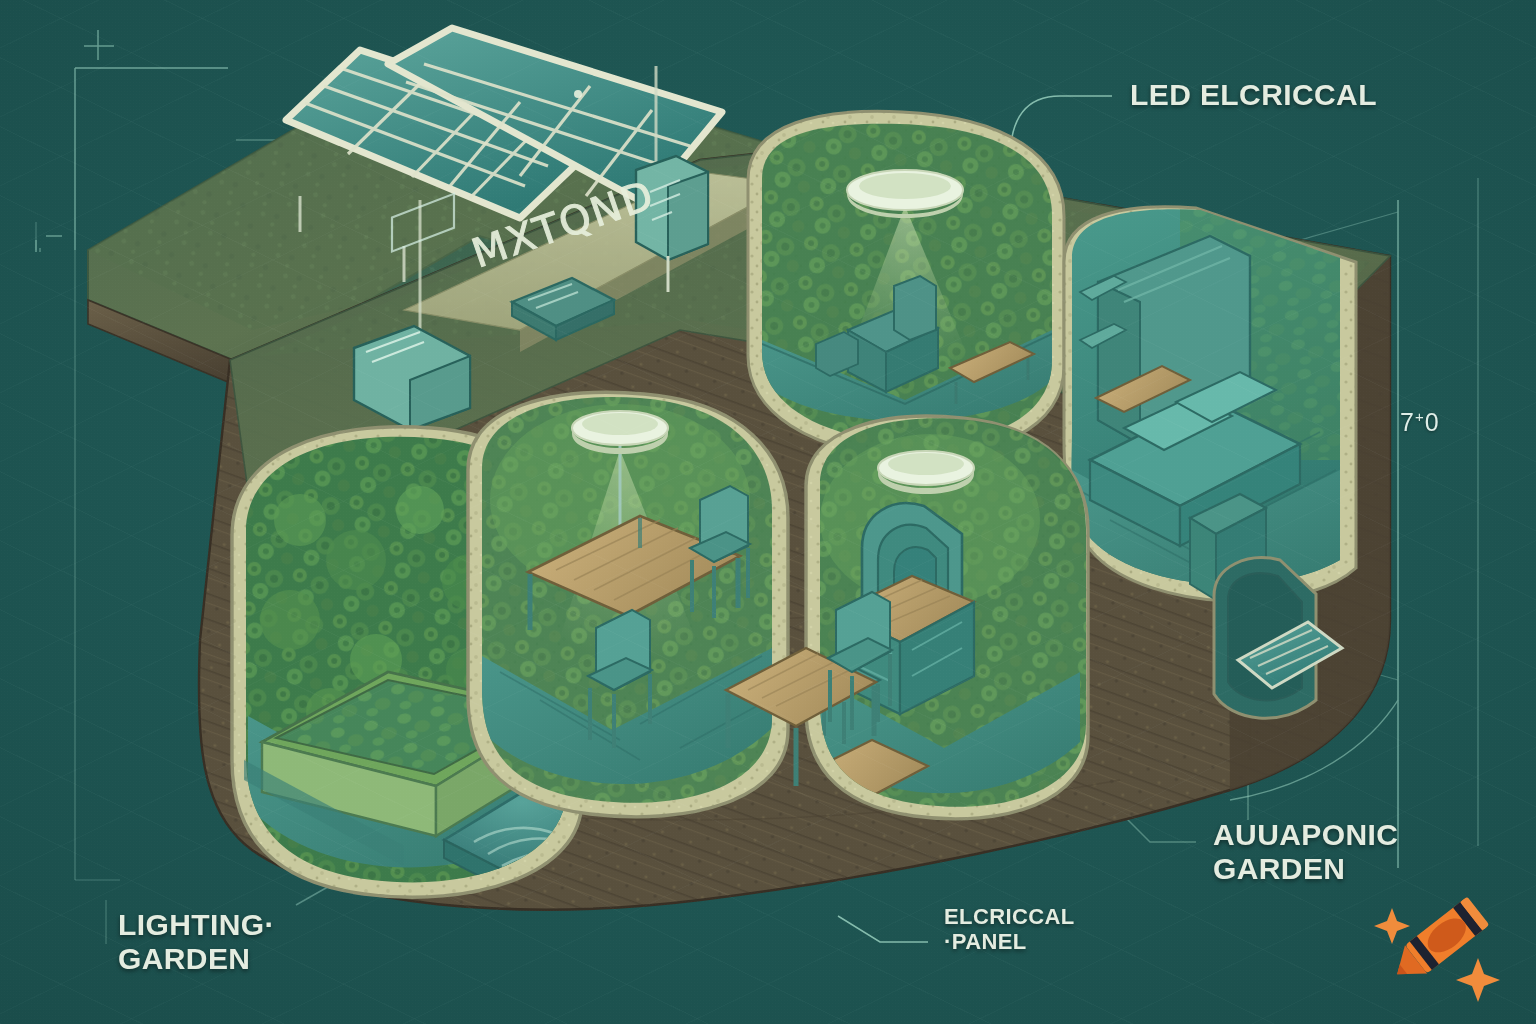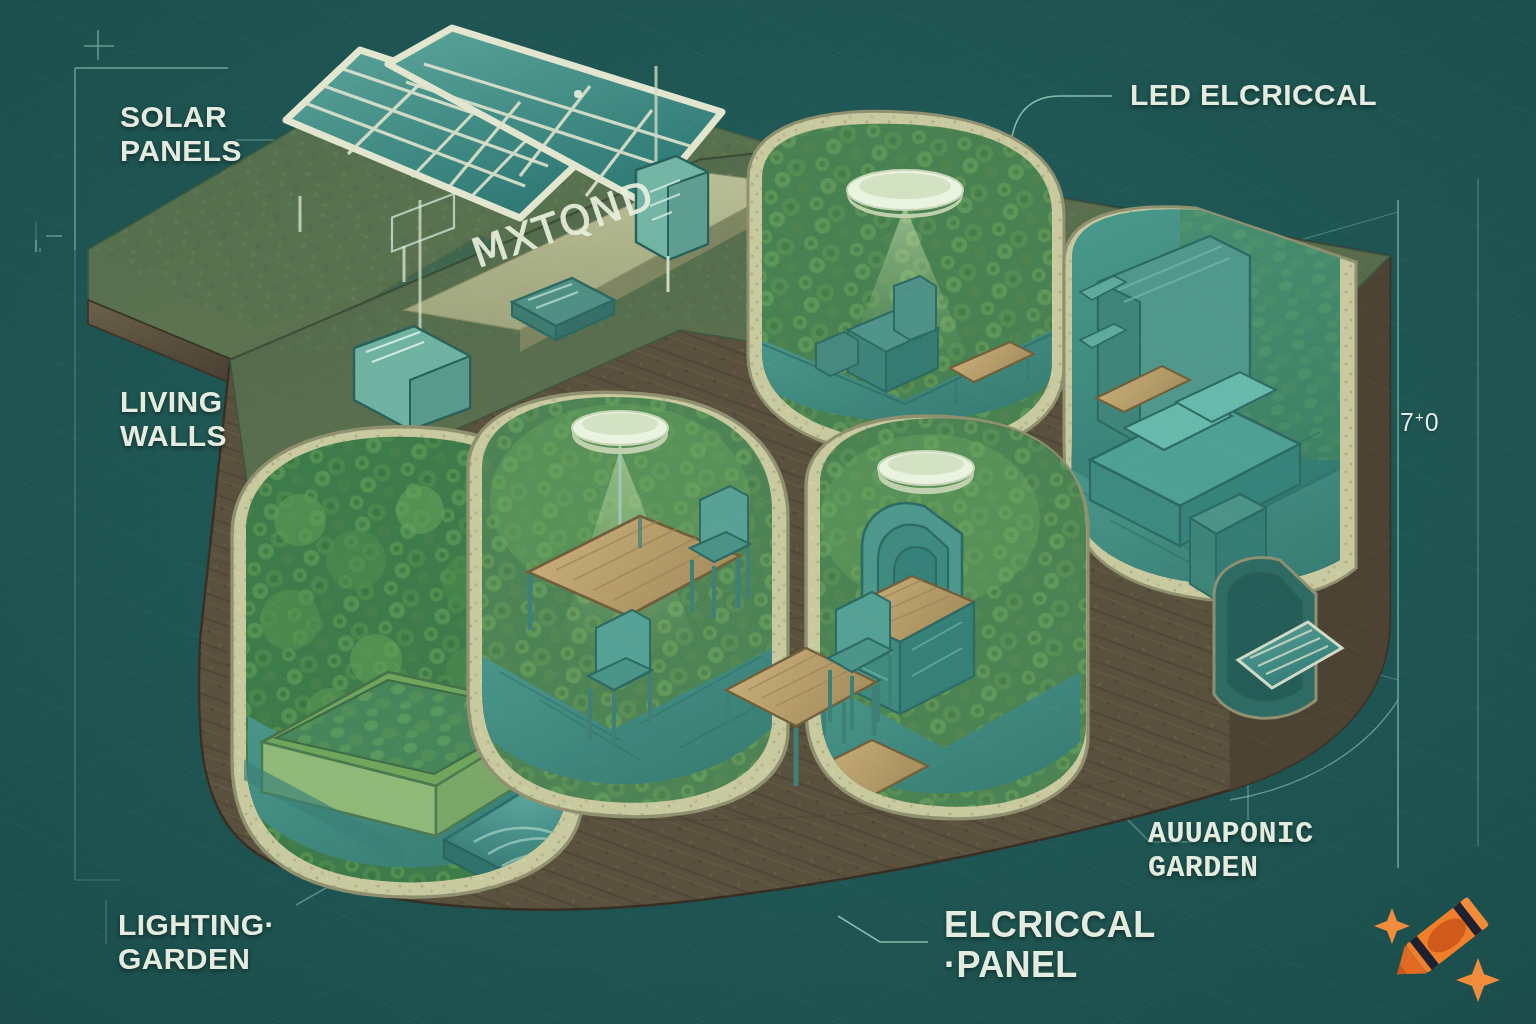--- a/index.html
+++ b/index.html
@@ -31,21 +31,21 @@
   }
   svg.scene{position:absolute;left:0;top:0;width:1536px;height:1024px;}
 
   
   .lbl{
     position:absolute;color:#e4ece0;letter-spacing:.4px;
     font-size:30px;font-weight:700;line-height:1.12;
     text-shadow:0 2px 4px rgba(0,0,0,.45);
     white-space:pre-line;pointer-events:none;
   }
-  .lbl.small{font-size:36px;}
+  .lbl.small{font-size:22px;}
   .dim-txt{
     position:absolute;color:#dfeee8;font-size:25px;font-weight:400;
     letter-spacing:1px;text-shadow:0 1px 3px rgba(0,0,0,.4);
   }
   .dim-txt sup{font-size:15px;}
   
   .wm{position:absolute;right:18px;bottom:18px;width:150px;height:140px;}
 </style>
 </head>
 <body>
@@ -536,35 +536,31 @@
     </g>
 
     <g>
       <text id="scrawl-text" x="478" y="268" transform="rotate(-19 478 268)" fill="#e8f0dd" font-size="40" font-family="'DejaVu Sans',sans-serif" letter-spacing="2" opacity=".92" stroke="#e8f0dd" stroke-width="1">MXTQND</text>
     </g>
   </svg>
 
   <div class="grid-tex"></div>
   <div class="noise"></div>
 
-  <div class="lbl" style="left:120px;top:100px;">SOLAR
-PANELS</div>
 
   <div class="lbl" style="left:1130px;top:78px;">LED ELCRICCAL</div>
 
-  <div class="lbl" style="left:120px;top:385px;">LIVING
-WALLS</div>
 
   <div class="lbl" style="left:118px;top:908px;">LIGHTING·
 GARDEN</div>
 
   <div class="lbl small" style="left:944px;top:905px;">ELCRICCAL
 ·PANEL</div>
 
-  <div class="lbl" style="left:1148px;top:818px;font-family:Liberation Mono, monospace;">AUUAPONIC
+  <div class="lbl" style="left:1213px;top:818px;">AUUAPONIC
 GARDEN</div>
 
   <div class="dim-txt" style="left:1400px;top:408px;">
     <span>7</span><sup>+</sup><span>0</span>
   </div>
 
   <svg class="wm" viewBox="0 0 150 140">
     <g transform="rotate(-38 78 70)">
       <rect x="40" y="52" width="78" height="36" rx="4" fill="#f07e2b"></rect>
       <rect x="46" y="52" width="9" height="36" fill="#1e2230"></rect>

